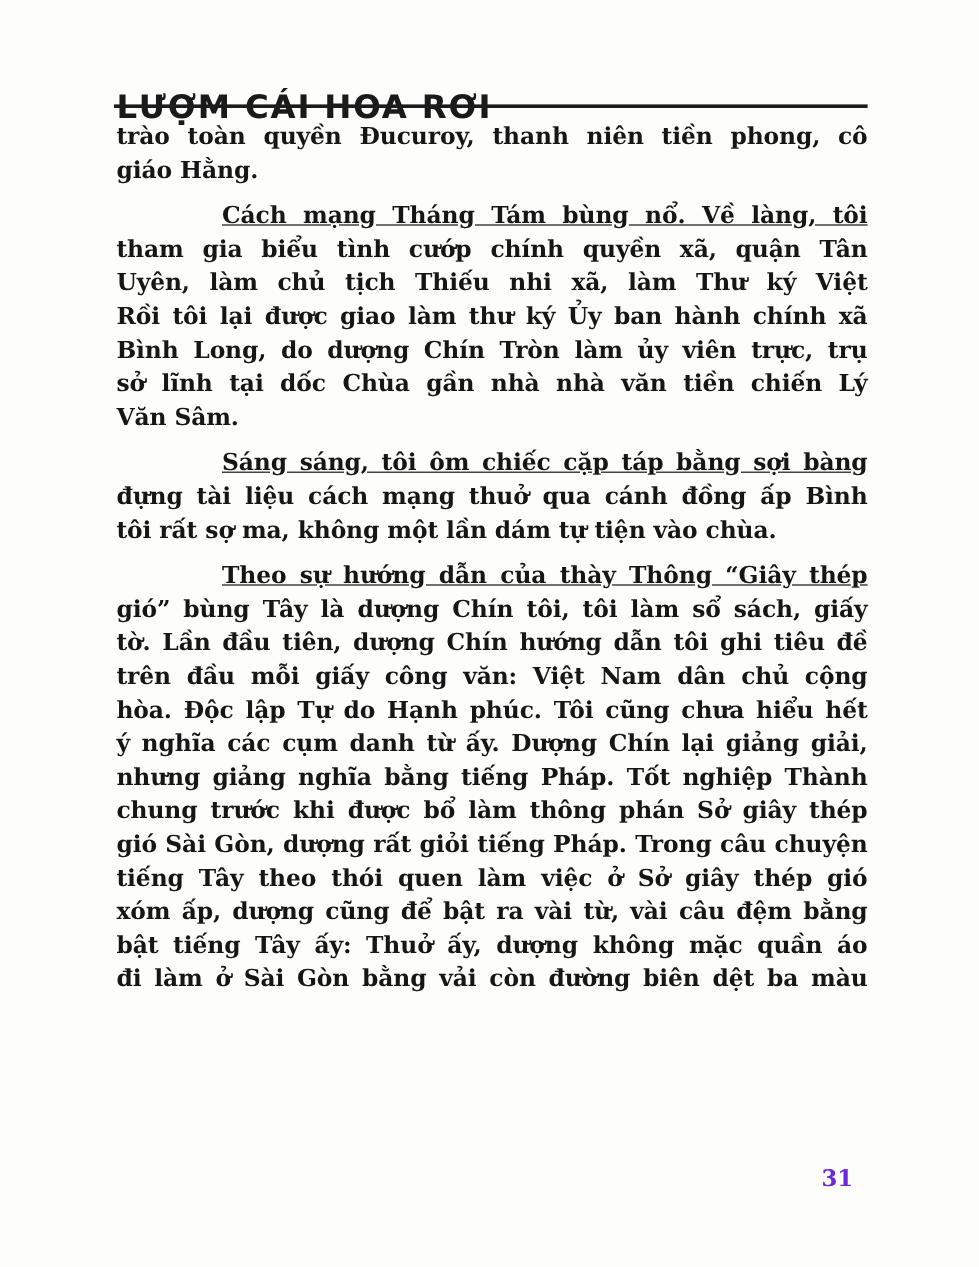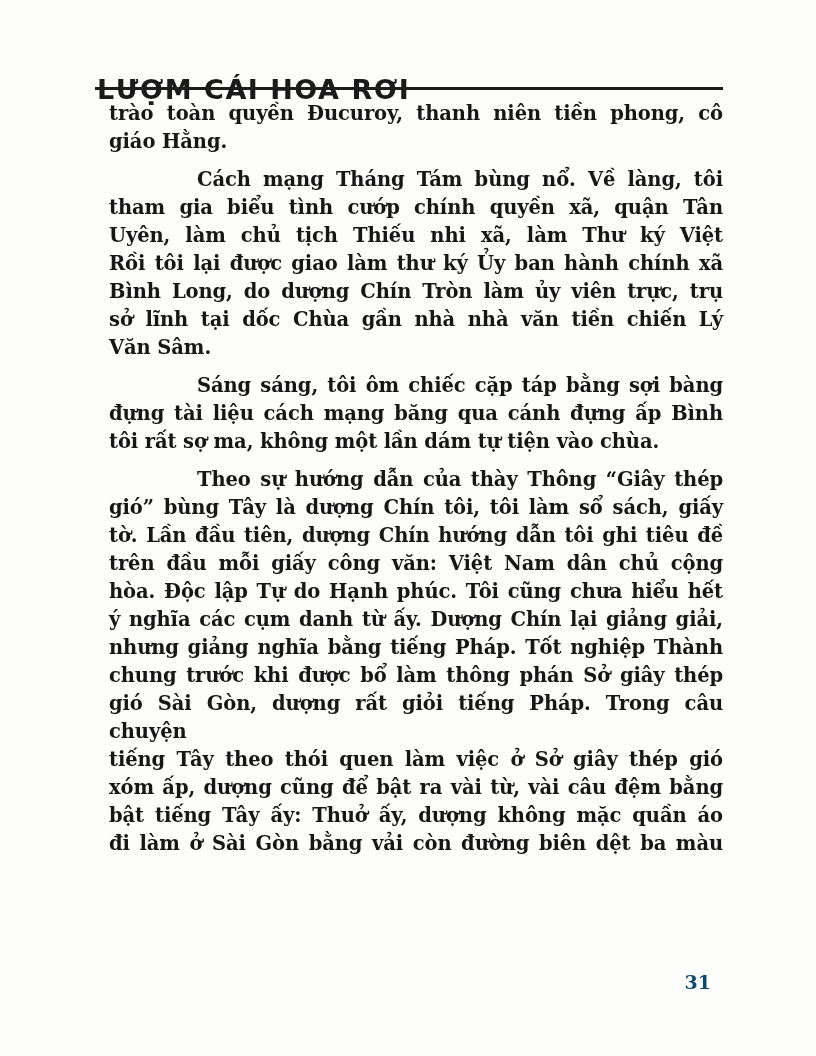--- a/index.html
+++ b/index.html
@@ -41,43 +41,44 @@
     left: 97px;
     top: 100px;
     width: 626px;
     font-family: "DejaVu Serif", "Liberation Serif", serif;
     font-weight: 700;
     font-size: 19.5px;
     line-height: 28px;
     letter-spacing: -0.1px;
   }
   .para {
-    margin: 0 0 10px 12px;
+    margin: 0 0 10px 0;
   }
   .line {
     text-align: justify;
     text-align-last: justify;
     white-space: normal;
   }
   .line.indent {
     text-indent: 88px;
+    text-decoration: underline;
   }
   .line.last {
     text-align-last: left;
   }
   .page-number {
     position: absolute;
     left: 97px;
     top: 971px;
     width: 614px;
     text-align: right;
     font-family: "DejaVu Serif", "Liberation Serif", serif;
     font-weight: 700;
     font-size: 19px;
-    color: #0c4a6e;
+    color: #6d28d9;
   }
 </style>
 </head>
 <body>
 
 <div class="page">
   <div class="running-head">LƯỢM CÁI HOA RƠI</div>
   <div class="header-rule"></div>
   <div class="text-block">
       <div class="para">
@@ -88,21 +89,21 @@
         <div class="line indent">Cách mạng Tháng Tám bùng nổ. Về làng, tôi</div>
         <div class="line">tham gia biểu tình cướp chính quyền xã, quận Tân</div>
         <div class="line">Uyên, làm chủ tịch Thiếu nhi xã, làm Thư ký Việt</div>
         <div class="line">Rồi tôi lại được giao làm thư ký Ủy ban hành chính xã</div>
         <div class="line">Bình Long, do dượng Chín Tròn làm ủy viên trực, trụ</div>
         <div class="line">sở lĩnh tại dốc Chùa gần nhà nhà văn tiền chiến Lý</div>
         <div class="line last">Văn Sâm.</div>
       </div>
       <div class="para">
         <div class="line indent">Sáng sáng, tôi ôm chiếc cặp táp bằng sợi bàng</div>
-        <div class="line">đựng tài liệu cách mạng băng qua cánh đựng ấp Bình</div>
+        <div class="line">đựng tài liệu cách mạng thuở qua cánh đồng ấp Bình</div>
         <div class="line last">tôi rất sợ ma, không một lần dám tự tiện vào chùa.</div>
       </div>
       <div class="para">
         <div class="line indent">Theo sự hướng dẫn của thày Thông “Giây thép</div>
         <div class="line">gió” bùng Tây là dượng Chín tôi, tôi làm sổ sách, giấy</div>
         <div class="line">tờ. Lần đầu tiên, dượng Chín hướng dẫn tôi ghi tiêu đề</div>
         <div class="line">trên đầu mỗi giấy công văn: Việt Nam dân chủ cộng</div>
         <div class="line">hòa. Độc lập Tự do Hạnh phúc. Tôi cũng chưa hiểu hết</div>
         <div class="line">ý nghĩa các cụm danh từ ấy. Dượng Chín lại giảng giải,</div>
         <div class="line">nhưng giảng nghĩa bằng tiếng Pháp. Tốt nghiệp Thành</div>

